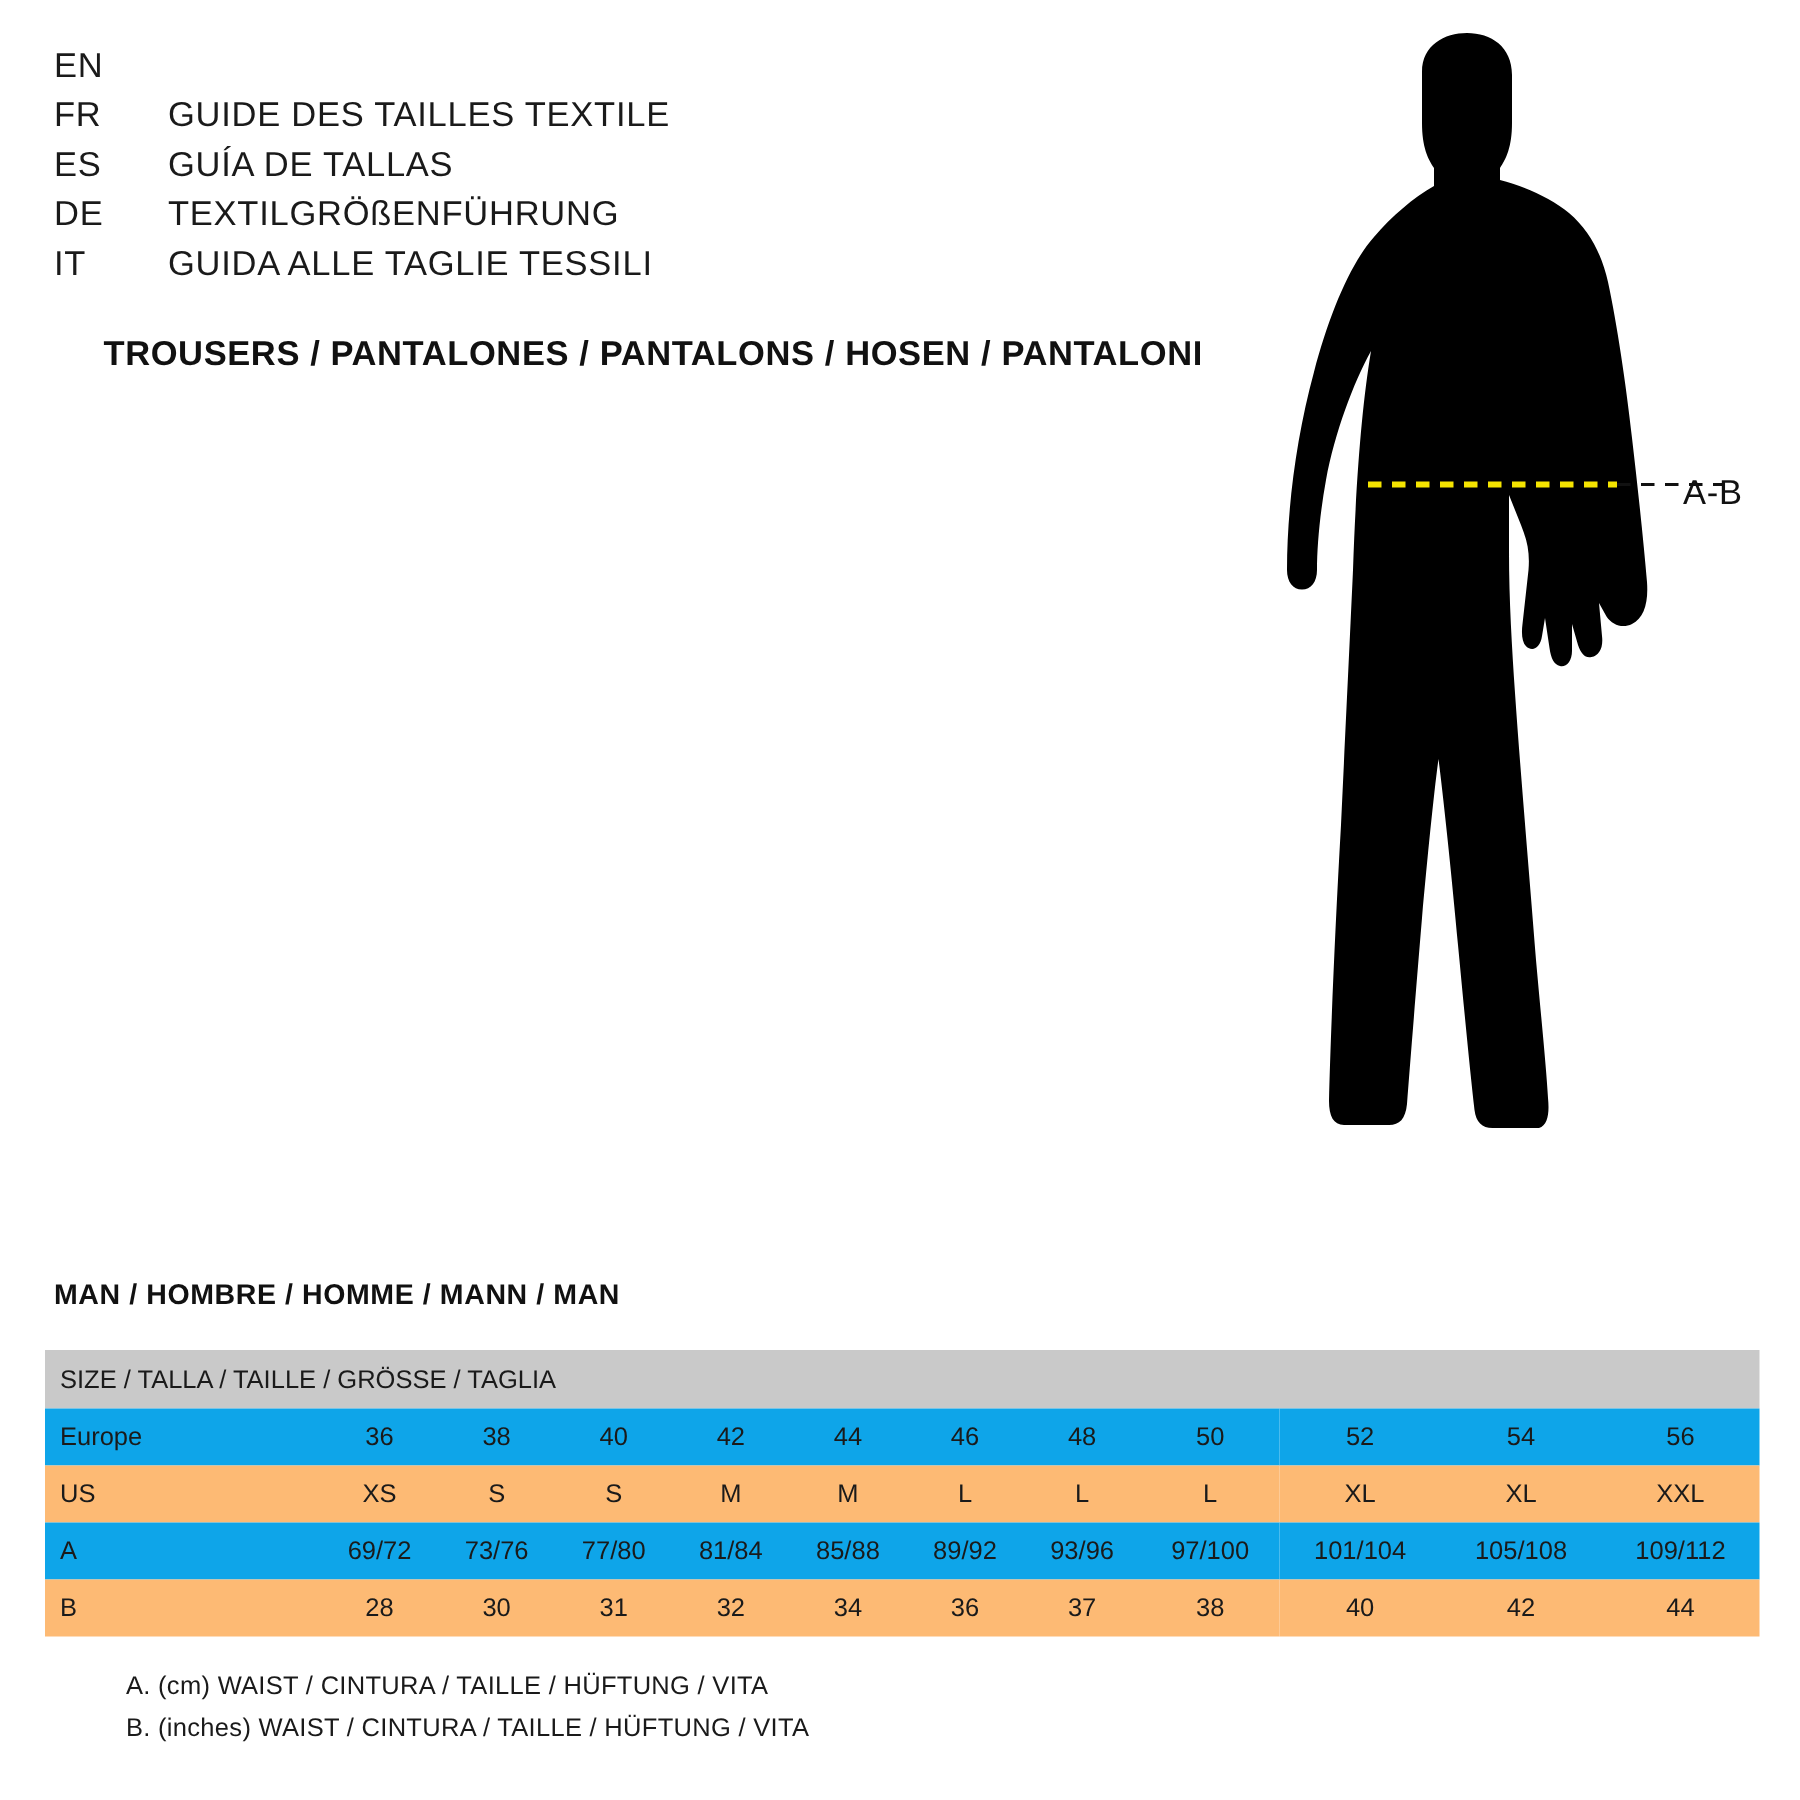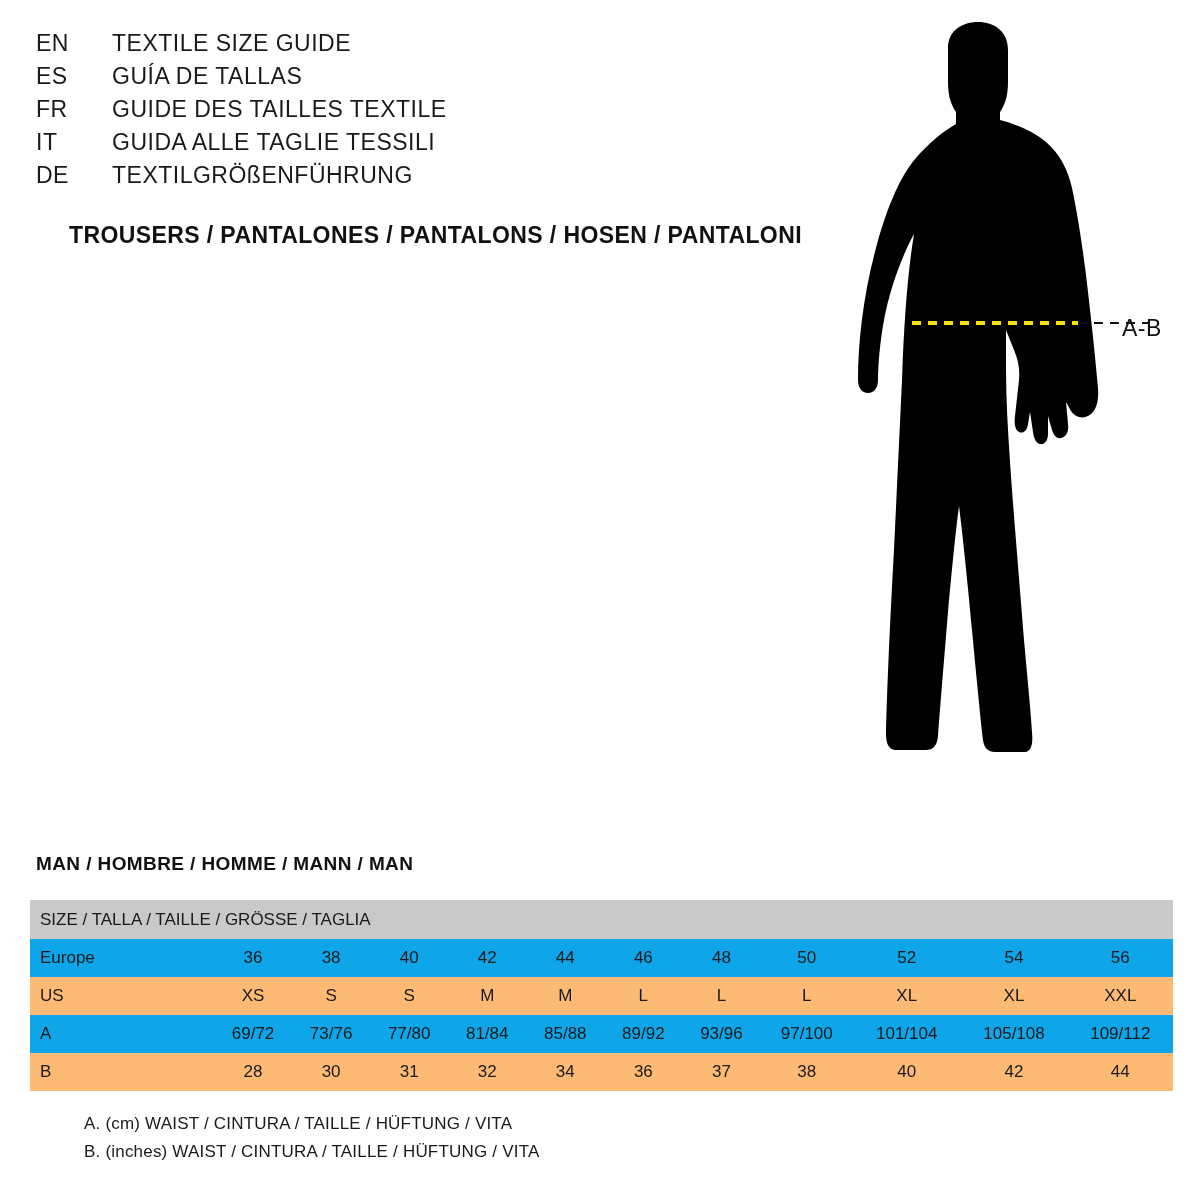--- a/index.html
+++ b/index.html
@@ -122,37 +122,36 @@
     color: #1a1a1a;
   }
   .footnotes div { letter-spacing: 0.2px; margin-left: 48px; }
 </style>
 </head>
 <body>
 
 <div class="lang-block">
   <div class="lang-row">
     <span class="lang-code">EN</span>
-    <span class="lang-text">TEXTILE SIZE GUIDE</span>
+  </div>
+  <div class="lang-row">
+    <span class="lang-code">FR</span>
+    <span class="lang-text">GUIDE DES TAILLES TEXTILE</span>
   </div>
   <div class="lang-row">
     <span class="lang-code">ES</span>
     <span class="lang-text">GUÍA DE TALLAS</span>
   </div>
   <div class="lang-row">
-    <span class="lang-code">FR</span>
-    <span class="lang-text">GUIDE DES TAILLES TEXTILE</span>
+    <span class="lang-code">DE</span>
+    <span class="lang-text">TEXTILGRÖßENFÜHRUNG</span>
   </div>
   <div class="lang-row">
     <span class="lang-code">IT</span>
     <span class="lang-text">GUIDA ALLE TAGLIE TESSILI</span>
-  </div>
-  <div class="lang-row">
-    <span class="lang-code">DE</span>
-    <span class="lang-text">TEXTILGRÖßENFÜHRUNG</span>
   </div>
 </div>
 
 <div class="garment-title">TROUSERS / PANTALONES / PANTALONS / HOSEN / PANTALONI</div>
 
 <div class="figure-wrap">
   <svg width="360" height="770" viewBox="0 0 360 770" xmlns="http://www.w3.org/2000/svg">
 
     <path fill="#000000" d="
       M 128 28

